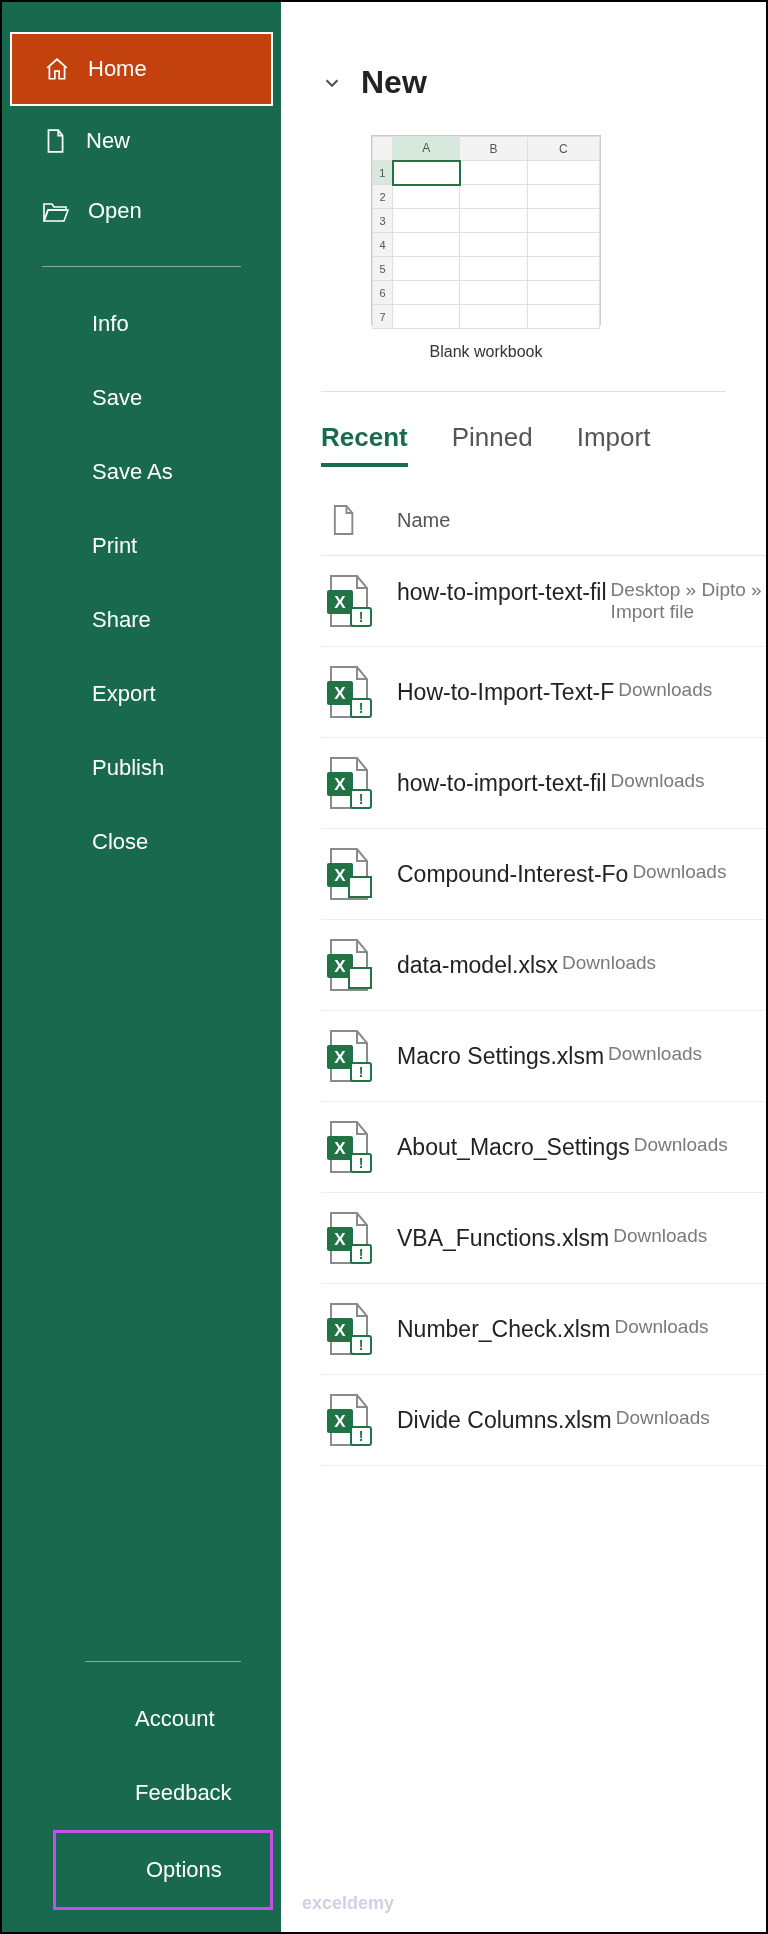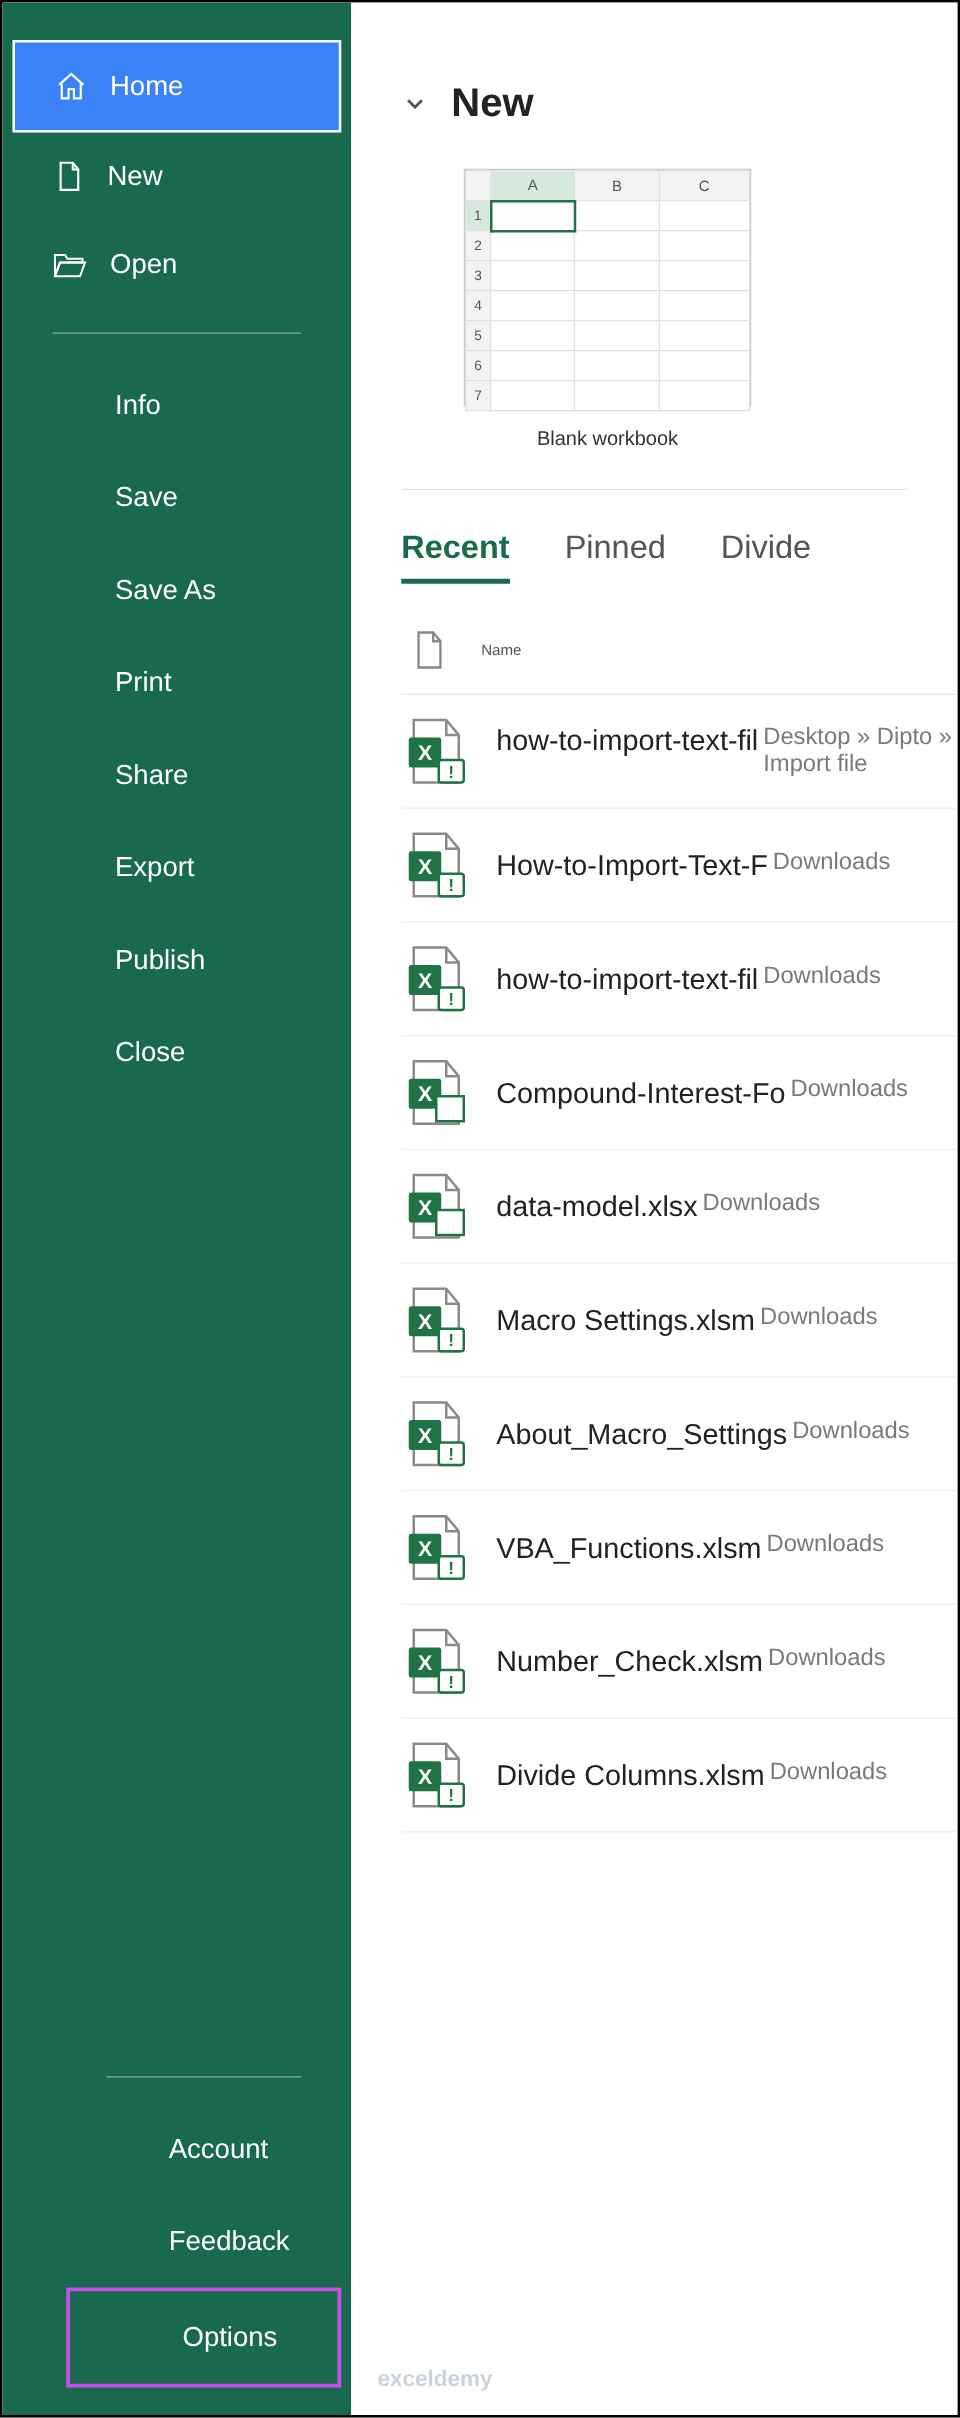--- a/index.html
+++ b/index.html
@@ -29,21 +29,21 @@
   }
   .nav-item {
     display: flex;
     align-items: center;
     gap: 18px;
     padding: 22px 0 22px 40px;
     font-size: 22px;
     cursor: pointer;
   }
   .nav-item.selected {
-    background: #3b82f6;
+    background: #c2410c;
     border: 2px solid #fff;
     margin: 0 8px;
     padding-left: 32px;
   }
   .nav-sub {
     padding: 24px 0 24px 90px;
     font-size: 22px;
     cursor: pointer;
   }
   .hr {
@@ -104,24 +104,24 @@
     font-size: 24px;
     color: #888;
   }
   .search-icon { color: #217346; }
   .tabs { display: flex; gap: 44px; font-size: 26px; color: #555; margin-bottom: 6px;}
   .tab { padding-bottom: 10px; cursor: pointer; }
   .tab.active { color: #1a6b4a; border-bottom: 4px solid #1a6b4a; font-weight: 600; text-align: center;}
   .list-header {
     display: flex;
     align-items: center;
-    gap: 28px;
+    gap: 40px;
     padding: 30px 0 18px 8px;
     color: #555;
-    font-size: 12px;
+    font-size: 20px;
     border-bottom: 1px solid #e6e6e6;
   }
   .file-row {
     display: flex;
     align-items: center;
     gap: 24px;
     padding: 18px 0 18px 4px;
     border-bottom: 1px solid #eee;
   }
   .file-icon { width: 48px; height: 54px; flex-shrink: 0; }
@@ -264,21 +264,21 @@
       </div>
       <div class="tile-label">Blank workbook</div>
     </div>
 
     <hr class="divider">
 
 
     <div class="tabs" id="tabs">
         <div class="tab active">Recent</div>
         <div class="tab">Pinned</div>
-        <div class="tab">Divide</div>
+        <div class="tab">Import</div>
       </div>
 
     <div class="list-header">
       <span>
         <svg width="28" height="34" viewBox="0 0 24 28" fill="none" stroke="#888" stroke-width="1.6">
             <path d="M5 2h10l5 6v18H5z"></path>
             <path d="M15 2v6h5"></path>
           </svg>
       </span>
       <span>Name</span>

